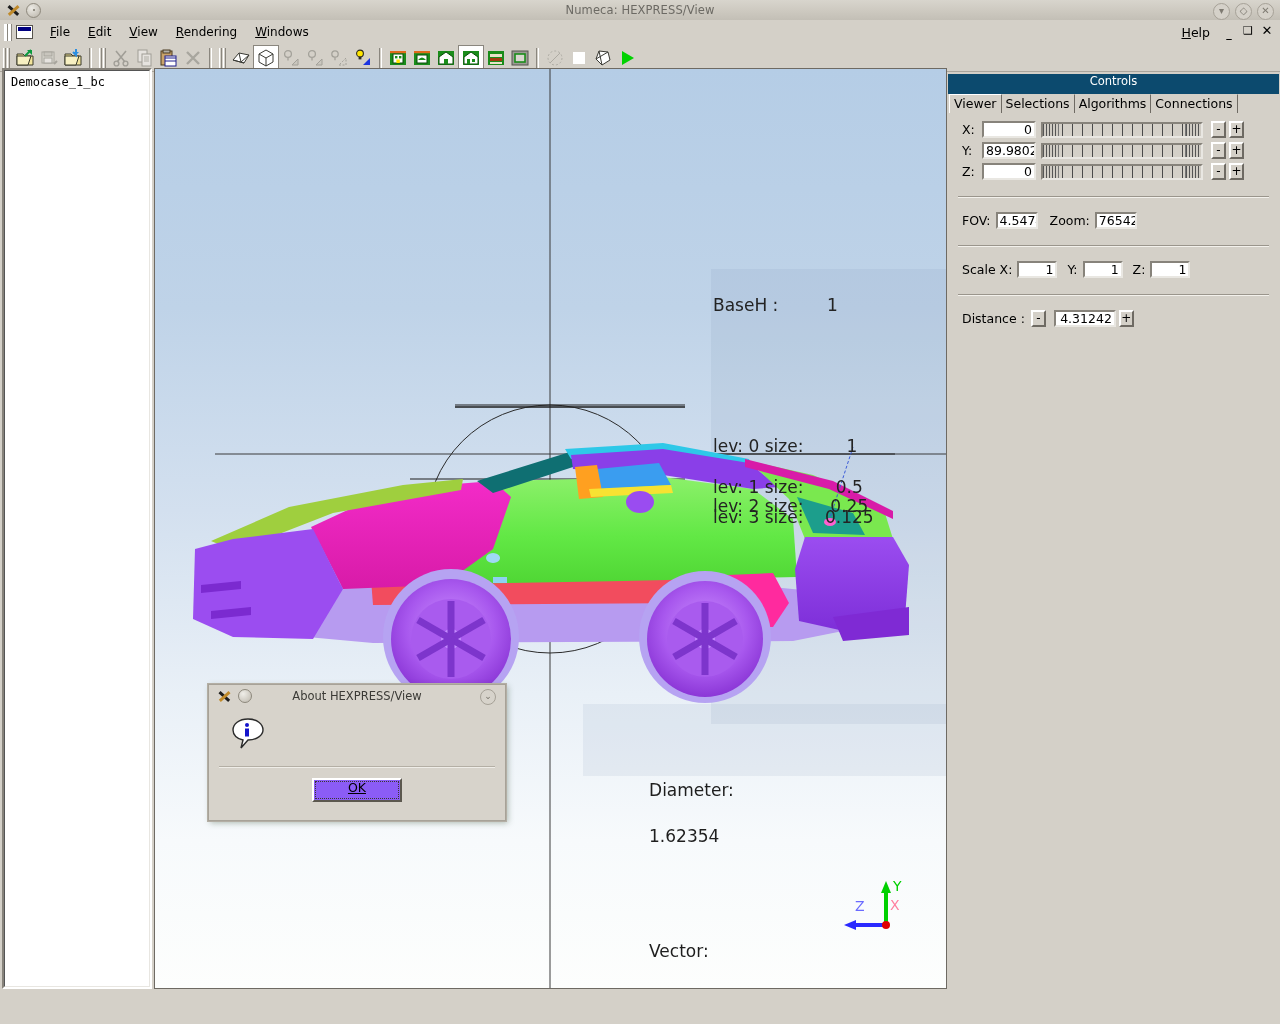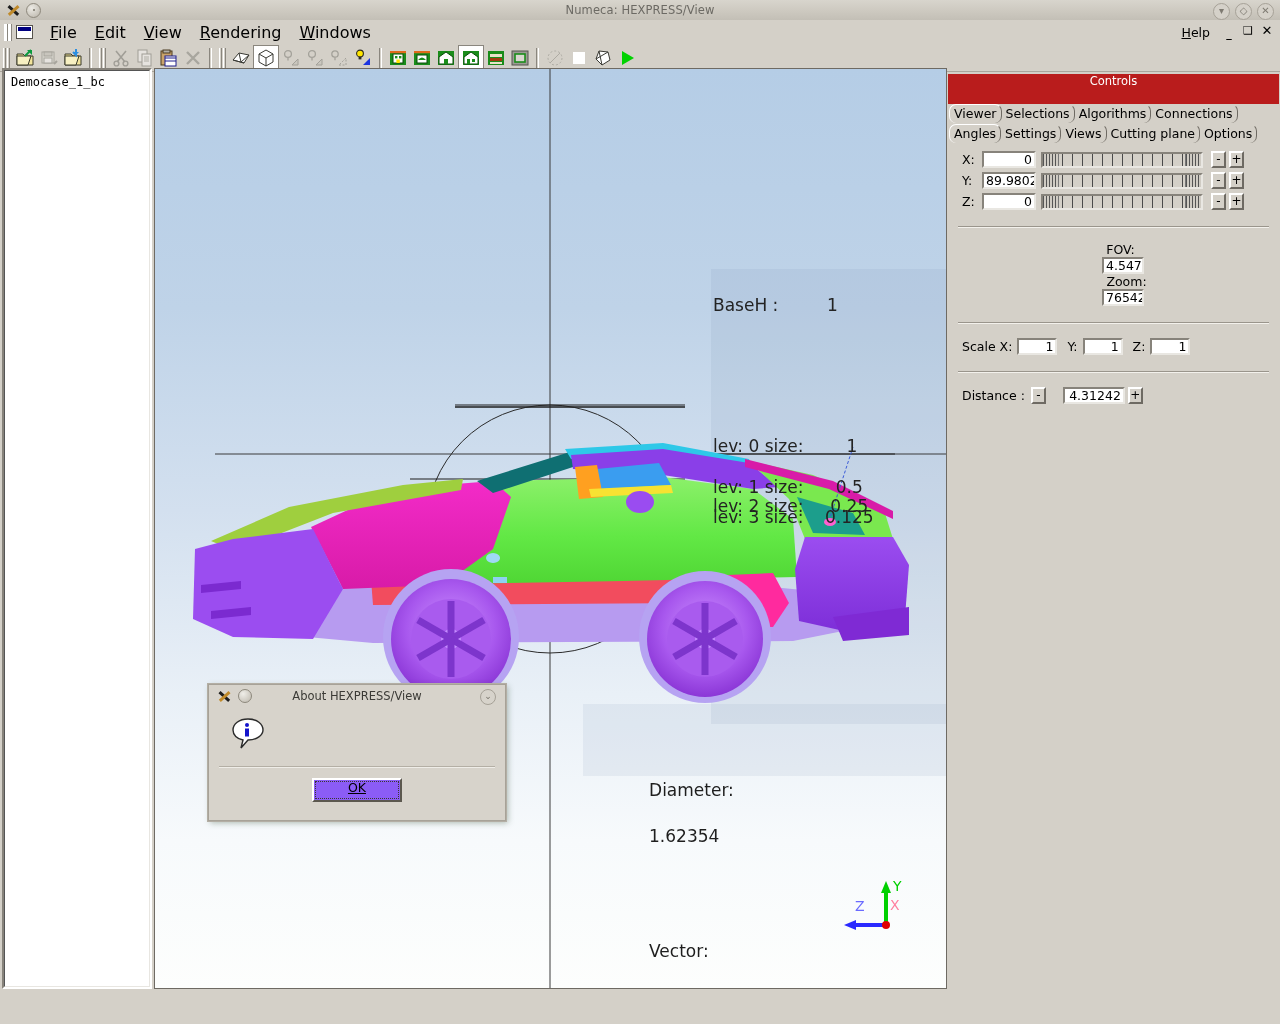--- a/index.html
+++ b/index.html
@@ -55,21 +55,21 @@
     content:"";position:absolute;top:1px;height:17px;width:2px;
     background:#fff;border-left:1px solid #fff;border-right:1px solid #8a867e;
   }
   .mb-grip::before{left:1px;} .mb-grip::after{left:5px;}
   .mb-winicon{
     width:17px;height:14px;margin:0 8px 0 2px;
     background:#fff;border:1px solid #55524c;box-sizing:border-box;
   }
   .mb-winicon i{display:block;height:4px;background:#000080;margin:1px 1px 0 1px;}
   .menu-item{
-    padding:3px 9px;color:#000;font-size:16px;cursor:default;text-align:right;
+    padding:3px 9px;color:#000;font-size:12px;cursor:default;text-align:right;
   }
   .menu-item u{text-decoration:underline;}
   .mb-right{margin-left:auto;display:flex;align-items:center;gap:3px;padding-right:5px;}
   .mb-help{padding:3px 8px;font-size:12.5px;}
   .wbtn{
     width:16px;height:16px;background:#d4d0c8;
     font-size:12px;line-height:14px;text-align:center;
     color:#000;font-weight:bold;cursor:default;
   }
 
@@ -125,35 +125,35 @@
     white-space:pre;pointer-events:none;
   }
   .ov-shade{position:absolute;background:rgba(120,145,175,.13);}
 
   
   .ctrl{
     position:absolute;left:948px;top:74px;width:331px;height:921px;
     background:#d4d0c8;
   }
   .ctrl-title{
-    height:30px;background:#b91c1c;color:#fff;
+    height:20px;background:#0c4a6e;color:#fff;
     font-size:11.5px;text-align:center;line-height:15px;
     position:relative;
   }
   .ctrl-close{
     position:absolute;right:-13px;top:-1px;width:13px;height:16px;
     color:#000;font-size:15px;font-weight:bold;line-height:16px;text-align:center;
     background:#d4d0c8;cursor:default;
   }
   .tabrow{display:flex;align-items:flex-end;padding-left:1px;height:19px;}
   .tab{
     font-size:12.5px;padding:1px 4px 1px 4px;color:#000;cursor:default;
     border-right:1px solid #6e6a63;
     border-top:1px solid transparent;
-    background:#d4d0c8;line-height:16px;border-radius:7px;
+    background:#d4d0c8;line-height:16px;
   }
   .tab.active{
     border-top:1px solid #fff;border-left:1px solid #fff;
     border-right:1px solid #6e6a63;background:#d4d0c8;
     font-weight:normal;
   }
   .rowline{display:flex;align-items:center;padding:2px 0 2px 14px;}
   .lbl{font-size:12.5px;color:#000;}
   .fld{
     background:#fff;border:2px solid;
@@ -615,27 +615,20 @@
       <span>Controls</span>
       <span class="ctrl-close">✕</span>
     </div>
 
     <div class="tabrow">
       <span class="tab active">Viewer</span>
       <span class="tab">Selections</span>
       <span class="tab">Algorithms</span>
       <span class="tab">Connections</span>
     </div>
-    <div class="tabrow" style="margin-top:1px;">
-      <span class="tab active">Angles</span>
-      <span class="tab">Settings</span>
-      <span class="tab">Views</span>
-      <span class="tab">Cutting plane</span>
-      <span class="tab">Options</span>
-    </div>
 
     <div class="rowline" style="padding-top:8px;">
       <span class="lbl" style="width:16px;">X:</span>
       <span class="fld" style="width:54px;margin-left:4px;">0</span>
       <span class="slider">
         <span class="ticks"></span>
           <span class="knob"></span>
           <span class="knob right"></span>
       </span>
       <span class="pm">-</span>
@@ -662,21 +655,21 @@
           <span class="knob"></span>
           <span class="knob right"></span>
       </span>
       <span class="pm">-</span>
       <span class="pm">+</span>
     </div>
 
 
     <div class="hr" style="margin-top:14px;"></div>
 
-    <div class="rowline" style="padding-top:6px;flex-direction:column;">
+    <div class="rowline" style="padding-top:6px;">
       <span class="lbl">FOV:</span>
       <span class="fld" style="width:42px;margin-left:5px;text-align:left;">4.5474</span>
       <span class="lbl" style="margin-left:12px;text-align:center;">Zoom:</span>
       <span class="fld" style="width:42px;margin-left:5px;text-align:left;">76542</span>
     </div>
 
     <div class="hr" style="margin-top:14px;"></div>
 
     <div class="rowline" style="padding-top:6px;">
       <span class="lbl">Scale X:</span>
@@ -685,21 +678,21 @@
       <span class="fld" style="width:40px;margin-left:5px;">1</span>
       <span class="lbl" style="margin-left:10px;">Z:</span>
       <span class="fld" style="width:40px;margin-left:5px;">1</span>
     </div>
 
     <div class="hr" style="margin-top:14px;"></div>
 
     <div class="rowline" style="padding-top:6px;">
       <span class="lbl">Distance :</span>
       <span class="pm" style="margin-left:6px;">-</span>
-      <span class="fld" style="width:62px;margin-left:17px;">4.31242</span>
+      <span class="fld" style="width:62px;margin-left:8px;">4.31242</span>
       <span class="pm">+</span>
     </div>
   </div>
 
   <div class="dlg">
     <div class="dlg-head">
       <span class="dlg-x"></span>
       <span class="dlg-dot"></span>
       <span class="dlg-cap">About HEXPRESS/View</span>
       <span class="dlg-min">⌄</span>

